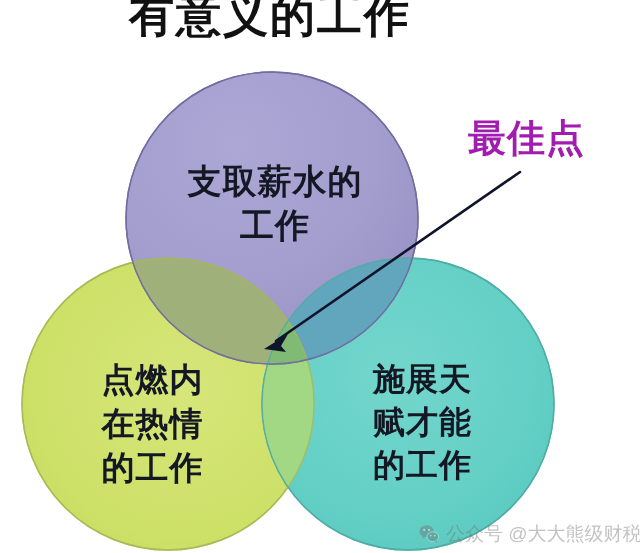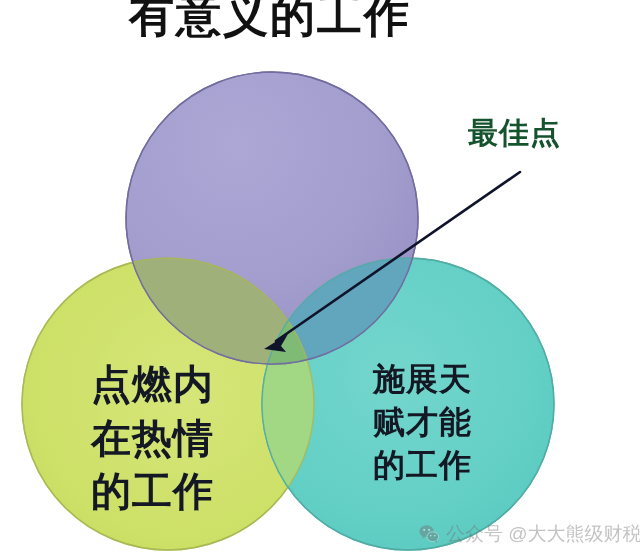--- a/index.html
+++ b/index.html
@@ -64,39 +64,39 @@
   #label-top {
     left: 140px;
     top: 159px;
     width: 270px;
     font-size: 34px;
   }
   #label-left {
     left: 55px;
     top: 358px;
     width: 195px;
-    font-size: 40px;
+    font-size: 33px;
     line-height: 1.34;
   }
   #label-right {
     left: 325px;
     top: 358px;
     width: 195px;
     font-size: 32px;
     line-height: 1.34;
   }
 
   
   #callout-text {
     position: absolute;
     left: 468px;
     top: 113px;
-    font-size: 30px;
+    font-size: 38px;
     font-weight: bold;
-    color: #14532d;
+    color: #a21caf;
     letter-spacing: 1px;
     white-space: nowrap;
     z-index: 40;
   }
 
   
   #watermark {
     position: absolute;
     left: 418px;
     top: 521px;
@@ -187,20 +187,22 @@
     <circle cx="272" cy="218" r="146" fill="none" stroke="#716ca0" stroke-width="1.4" opacity="0.9"></circle>
 
     <g>
       <line x1="520" y1="172" x2="276" y2="341" stroke="#10142b" stroke-width="2.6" stroke-linecap="round"></line>
       <polygon points="264,349 288,334 281,346 286,352" fill="#10142b"></polygon>
     </g>
   </svg>
 
   <div id="title">有意义的工作</div>
 
+  <div class="circle-label" id="label-top">支取薪水的
+工作</div>
 
   <div class="circle-label" id="label-left">点燃内
 在热情
 的工作</div>
 
   <div class="circle-label" id="label-right">施展天
 赋才能
 的工作</div>
 
   <div id="callout-text">最佳点</div>

